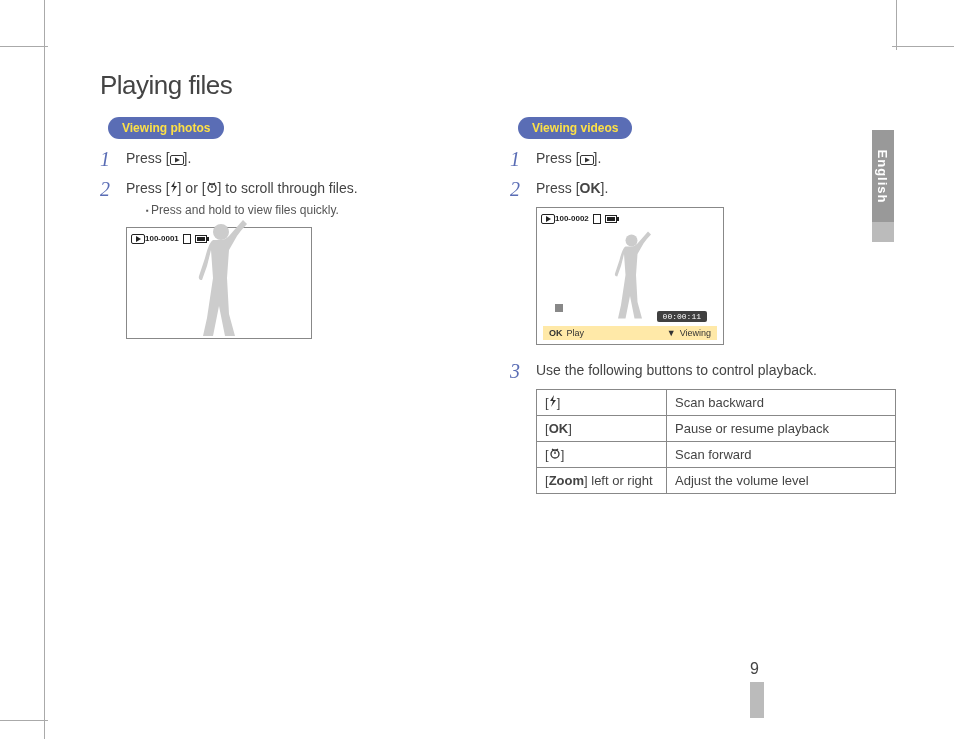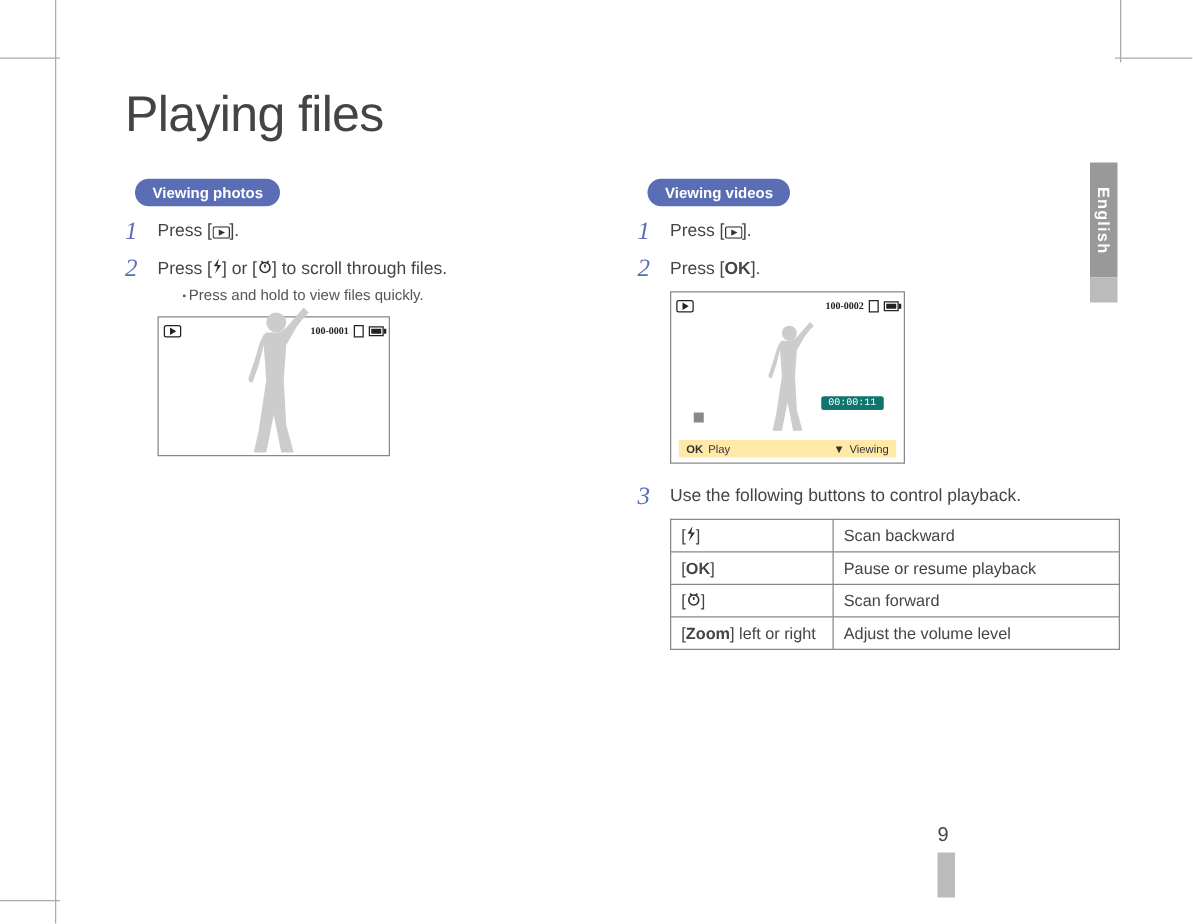--- a/index.html
+++ b/index.html
@@ -7,29 +7,29 @@
 
   
   .crop-v1 { position: absolute; left: 44px; top: 0; width: 1px; height: 739px; background: #aaa; }
   .crop-h-top-left { position: absolute; left: 0; top: 46px; width: 48px; height: 1px; background: #aaa; }
   .crop-h-bot-left { position: absolute; left: 0; top: 720px; width: 48px; height: 1px; background: #aaa; }
   .crop-v-right { position: absolute; left: 896px; top: 0; width: 1px; height: 50px; background: #aaa; }
   .crop-h-top-right { position: absolute; left: 892px; top: 46px; width: 62px; height: 1px; background: #aaa; }
 
   .page { position: absolute; left: 100px; top: 70px; width: 790px; }
 
-  .title { font-size: 40px; font-weight: 400; color: #444; margin-bottom: 28px; letter-spacing: -0.5px; }
+  .title { font-size: 26px; font-weight: 400; color: #444; margin-bottom: 16px; letter-spacing: -0.5px; }
 
   .cols { display: flex; gap: 40px; }
   .col { width: 380px; }
 
   .section-tab {
     display: inline-block;
     background: #5a6db5;
-    color: #ffffff;
+    color: #fde047;
     font-size: 12px;
     font-weight: bold;
     padding: 4px 14px 4px 14px;
     border-radius: 12px;
     margin-bottom: 10px;
     margin-left: 8px;
   }
 
   .step { display: flex; gap: 10px; margin-bottom: 8px; font-size: 14px; color: #444; }
   .step-num { font-size: 20px; font-style: italic; color: #5a6db5; font-family: Georgia, serif; width: 16px; flex-shrink:0; line-height: 1; }
@@ -47,42 +47,42 @@
     background: #fff;
     position: relative;
     margin-left: 26px;
     margin-top: 6px;
   }
   .lcd-photo { width: 186px; height: 112px; }
   .lcd-video { width: 188px; height: 138px; }
 
   .lcd-topbar {
     position: absolute; top: 4px; left: 4px; right: 4px; height: 14px;
-    display: flex; justify-content: space-between; align-items: center;
-    font-family: Liberation Serif, serif; font-size: 8px; color: #222; font-weight: bold;
+    display: flex; align-items: center;
+    font-family: Liberation Sans, sans-serif; font-size: 8px; color: #222; font-weight: bold;
   }
   .lcd-topbar .lgroup, .lcd-topbar .rgroup { display:flex; gap:4px; align-items:center; }
 
   .play-badge {
     display:inline-block; width:14px; height:10px; border:1px solid #222; border-radius:2px; position:relative;
   }
   .play-badge::after { content:""; position:absolute; left:4px; top:1px; border-left:5px solid #222; border-top:3px solid transparent; border-bottom:3px solid transparent; }
 
   .sd-icon { display:inline-block; width:8px; height:10px; border:1px solid #222; background:#fff; }
   .batt-icon { display:inline-block; width:12px; height:8px; border:1px solid #222; position:relative; }
   .batt-icon::after { content:""; position:absolute; right:-3px; top:1px; width:2px; height:4px; background:#222; }
   .batt-icon::before { content:""; position:absolute; left:1px; top:1px; width:8px; height:4px; background:#222; }
 
   .silhouette { position:absolute; left:50%; transform:translateX(-50%); }
 
   .video-frame { position:absolute; left:6px; top:20px; right:6px; bottom:22px; background:#fff; }
 
   .time-badge {
-    position:absolute; right:16px; bottom:42px;
-    background:#0f766e; color:#fff; font-size:8px; padding:1px 6px; border-radius:2px;
+    position:absolute; right:16px; bottom:22px;
+    background:#404040; color:#fff; font-size:8px; padding:1px 6px; border-radius:2px;
     font-family: "Courier New", monospace;
   }
   .stop-sq { position:absolute; left:18px; bottom:32px; width:8px; height:8px; background:#888; }
 
   .video-bot {
     position:absolute; left:6px; right:6px; bottom:4px; height:14px;
     background:#ffe9a8; display:flex; align-items:center; font-size:9px; color:#333;
   }
   .video-bot .bi { display:flex; align-items:center; gap:4px; padding:0 6px; }
 

